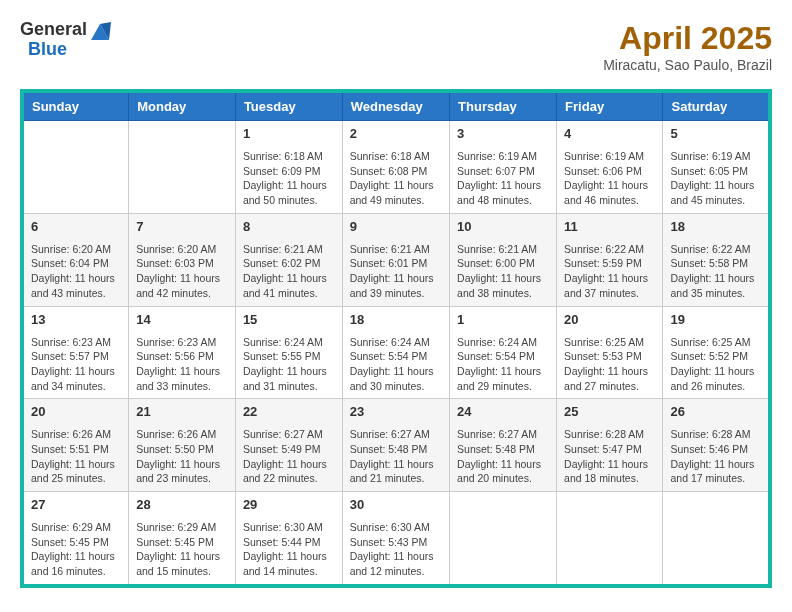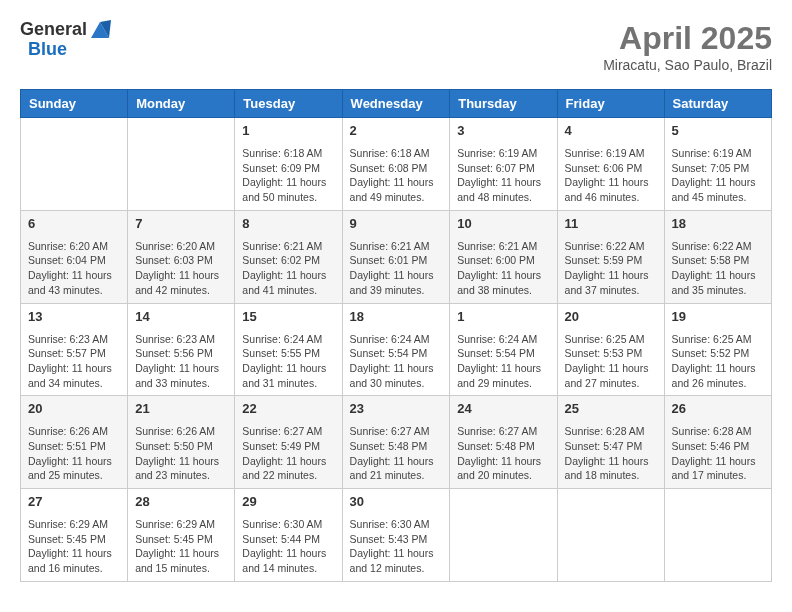--- a/index.html
+++ b/index.html
@@ -30,31 +30,31 @@
       font-size: 18px;
       font-weight: bold;
       color: #1a6ebd;
     }
     .title-area {
       text-align: right;
     }
     .month-title {
       font-size: 32px;
       font-weight: bold;
-      color: #737373;
+      color: #a16207;
     }
     .location {
       font-size: 14px;
       color: #555;
       text-align: right;
     }
     .calendar {
       width: 100%;
       border-collapse: collapse;
-      border: 1px solid #14b8a6;
+      border: 4px solid #14b8a6;
     }
     .calendar th {
       background-color: #2a76c6;
       color: white;
       padding: 6px 8px;
       font-size: 13px;
       text-align: left;
       border: 1px solid #1a5fa8;
     }
     .calendar td {
@@ -88,21 +88,21 @@
     .calendar thead tr th {
       background-color: #2a76c6;
     }
   </style>
 </head>
 <body>
 
 <div class="header-area">
   <div class="logo">
     <div style="display:flex;flex-direction:column;line-height:1.1;">
-      <span style="display:flex;align-items:center;">
+      <span style="display:flex;align-items:flex-end;">
         <span class="logo-text-general">General</span>
         <svg width="22" height="18" viewBox="0 0 22 18" style="margin-left:2px;margin-top:-2px;">
           <polygon points="2,18 11,2 20,18" fill="#2a76c6"></polygon>
           <polygon points="11,2 22,0 20,18" fill="#1a5fa8"></polygon>
         </svg>
       </span>
       <span class="logo-text-blue" style="margin-left:8px;">Blue</span>
     </div>
   </div>
   <div class="title-area">
@@ -147,21 +147,21 @@
         </td>
         <td>
           <div class="day-number">4</div>
           <div class="day-info">Sunrise: 6:19 AM
 Sunset: 6:06 PM
 Daylight: 11 hours and 46 minutes.</div>
         </td>
         <td>
           <div class="day-number">5</div>
           <div class="day-info">Sunrise: 6:19 AM
-Sunset: 7:05 PM
+Sunset: 6:05 PM
 Daylight: 11 hours and 45 minutes.</div>
         </td>
       </tr>
       <tr>
         <td>
           <div class="day-number">6</div>
           <div class="day-info">Sunrise: 6:20 AM
 Sunset: 6:04 PM
 Daylight: 11 hours and 43 minutes.</div>
         </td>

